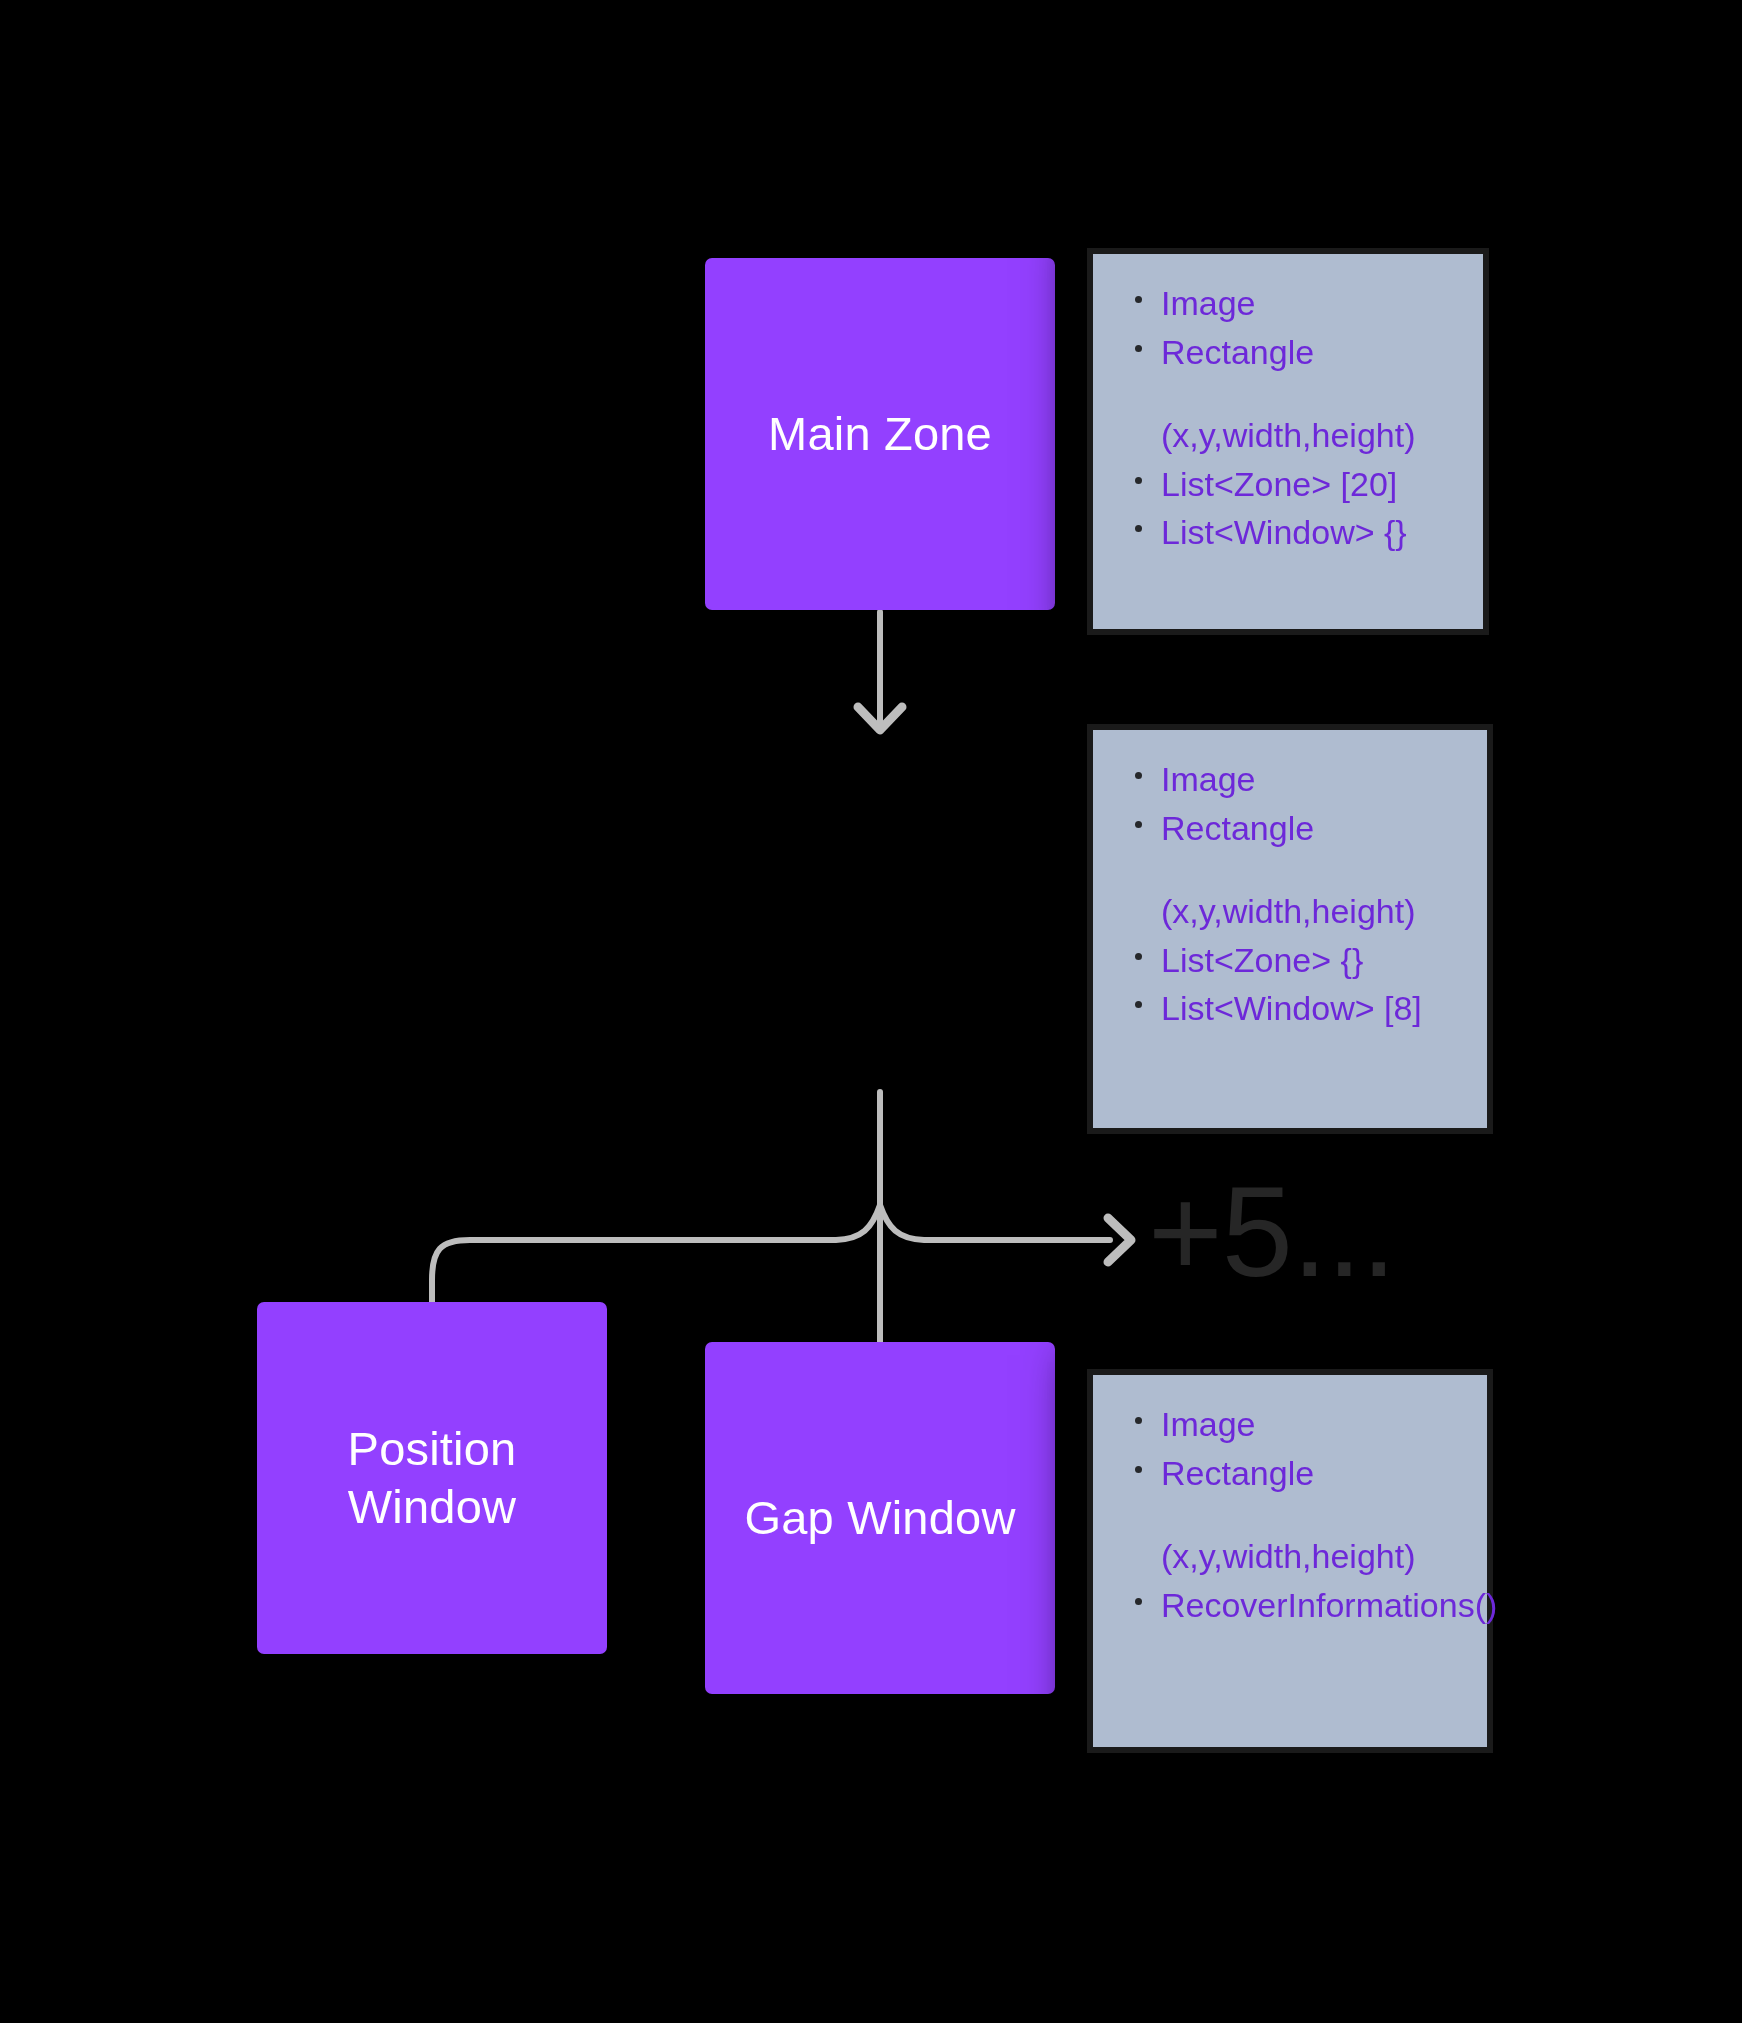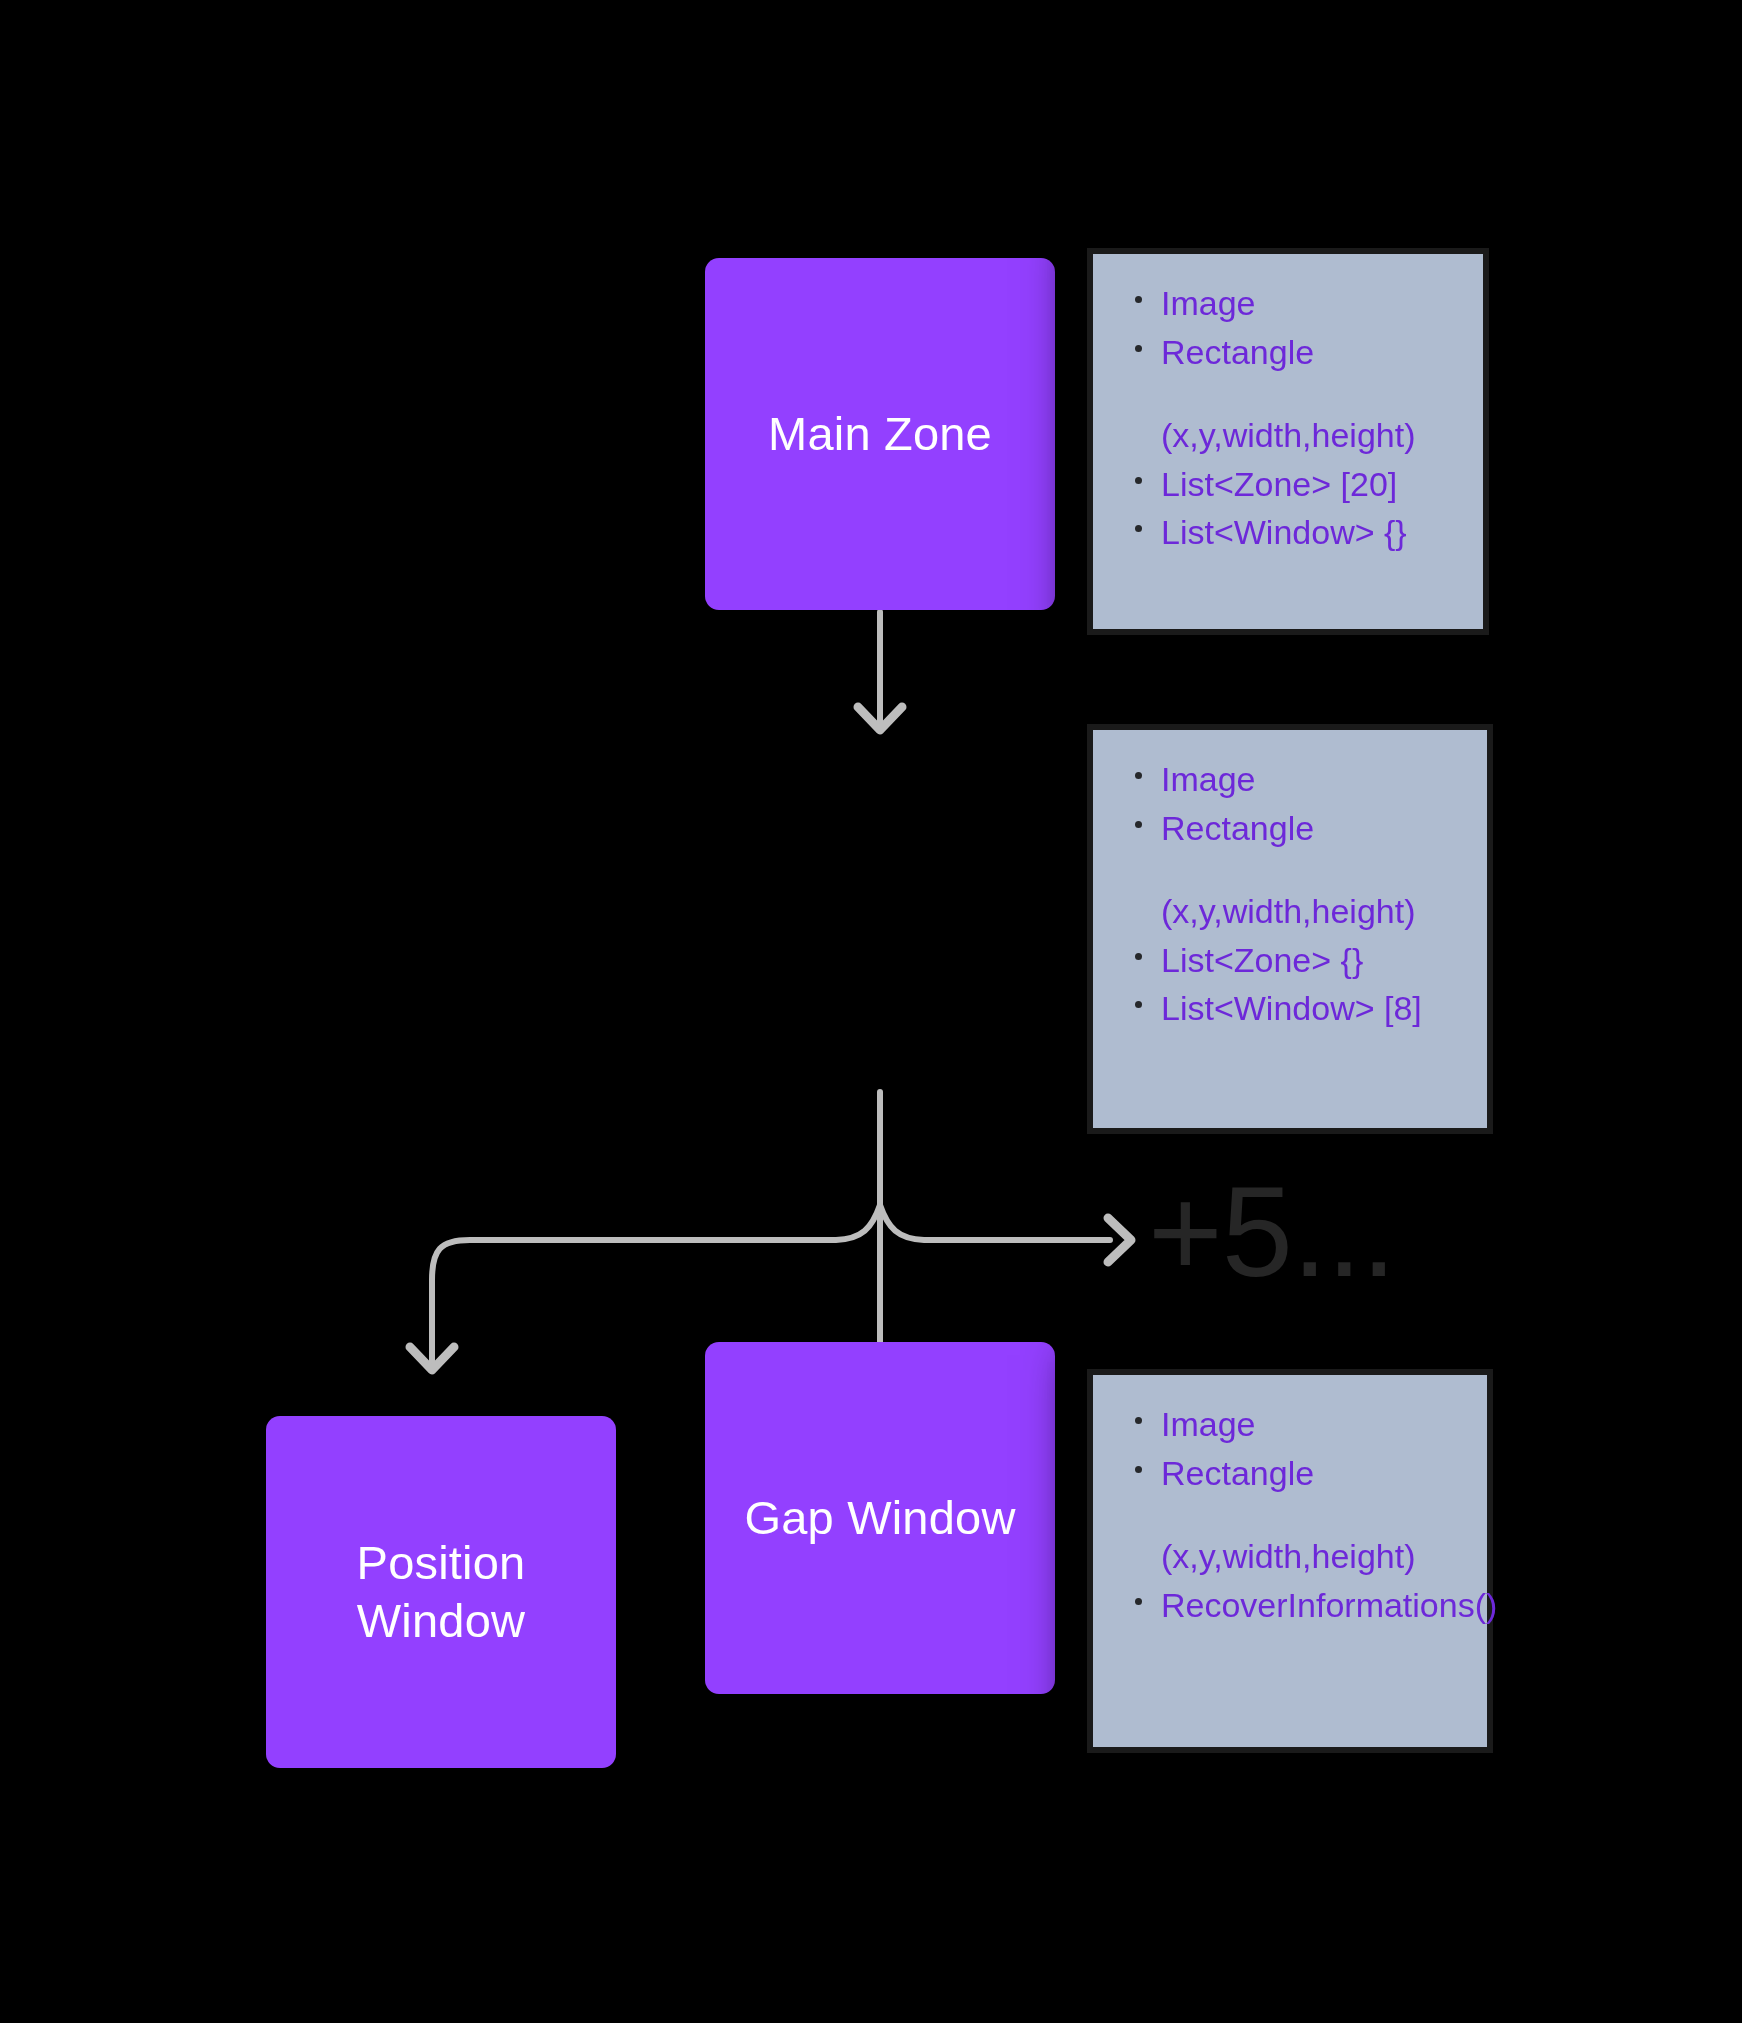--- a/index.html
+++ b/index.html
@@ -15,37 +15,37 @@
     width: 1742px;
     height: 2023px;
     background: #000000;
     overflow: hidden;
   }
 
   
   .node {
     position: absolute;
     background: #9340FF;
-    border-radius: 14px;
+    border-radius: 7px;
     display: flex;
     align-items: center;
     justify-content: center;
     text-align: center;
     color: #FFFFFF;
     font-size: 47px;
     font-weight: 400;
     line-height: 1.24;
     letter-spacing: 0.2px;
     box-sizing: border-box;
     padding: 6px 14px;
   }
   #node-main-zone   { left: 705px; top: 258px;  width: 350px; height: 352px; }
   #node-driver-zone { left: 705px; top: 738px;  width: 350px; height: 352px; }
   #node-gap-window  { left: 705px; top: 1342px; width: 350px; height: 352px; }
-  #node-position-window { left: 257px; top: 1416px; width: 350px; height: 352px; margin-left: 9px; }
+  #node-position-window { left: 257px; top: 1302px; width: 350px; height: 352px; }
 
   
   .note {
     position: absolute;
     background: #AFBCD0;
     box-sizing: border-box;
     padding: 26px 30px 26px 34px;
     
     box-shadow:
       0 0 0 6px rgba(255,255,255,0.10),

